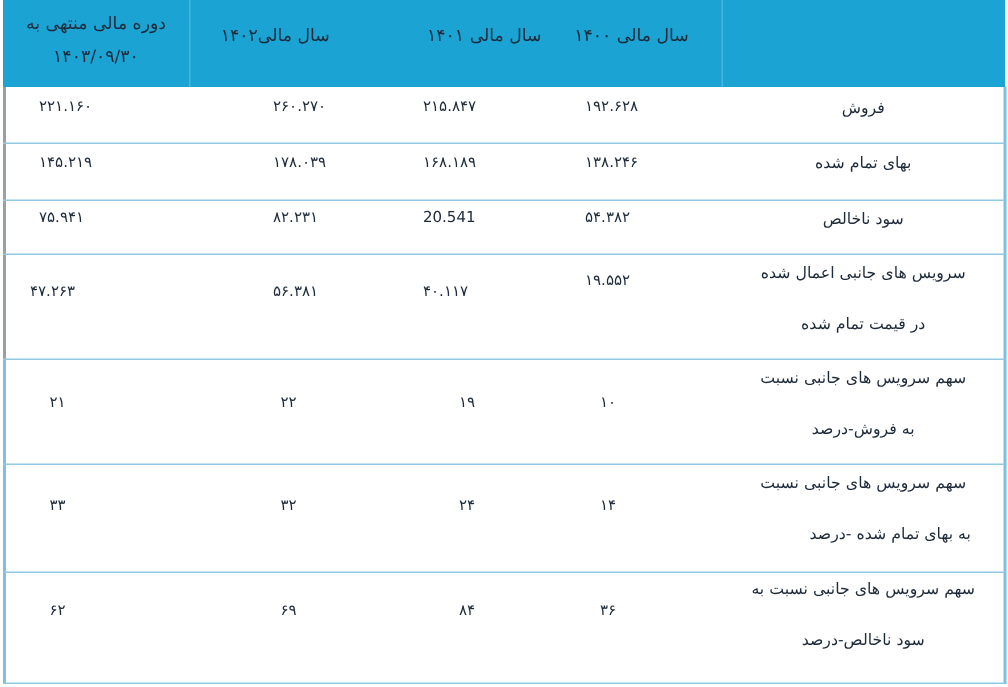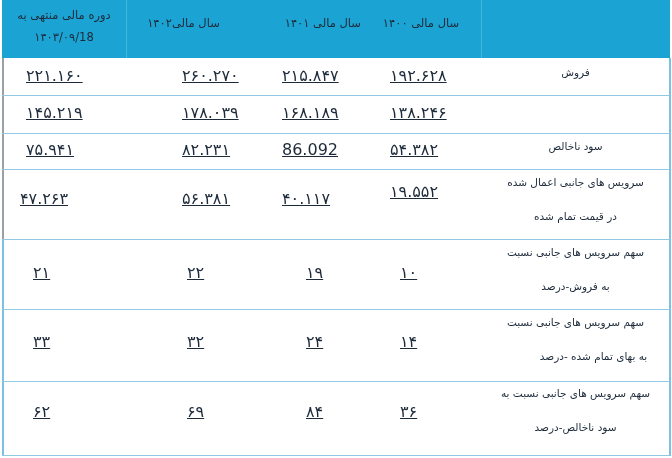--- a/index.html
+++ b/index.html
@@ -23,38 +23,38 @@
   .hcell .line2 { position:absolute; top:30px; left:0; right:0; }
   .hcell .single { position:absolute; top:16px; left:0; right:0; }
   .hcell.c4 .single { text-align:right; padding-right:16px; left:0; right:0; }
 
   .row { position:absolute; left:2px; width:668px; border-bottom:1.5px solid #8fc9e4; }
   .left-border { position:absolute; left:2px; width:1.5px; background:#9aa0a6; }
   .left-border.blue { background:#7cc0e2; }
   .right-border { position:absolute; left:669px; width:1.5px; background:#7cc0e2; }
 
   .num {
-    position:absolute; font-size:16px; color:#1d2a3a; direction:ltr; white-space:nowrap;text-decoration:underline;
+    position:absolute; font-size:10px; color:#1d2a3a; direction:ltr; white-space:nowrap;
   }
   .desc {
     position:absolute; font-size:10.5px; color:#1d2a3a; direction:rtl; text-align:center; white-space:nowrap;
   }
 </style>
 </head>
 <body>
 
 <div class="table-wrap">
 
   <div class="header"></div>
   <div class="hdiv" style="left:126px;"></div>
   <div class="hdiv" style="left:481px;"></div>
 
   <div class="hcell c0">
     <div class="line1">دوره مالی منتهی به</div>
-    <div class="line2">۱۴۰۳/۰۹/18</div>
+    <div class="line2">۱۴۰۳/۰۹/۳۰</div>
   </div>
   <div class="hcell c1">
     <div class="single">سال مالی۱۴۰۲</div>
   </div>
   <div class="hcell c2">
     <div class="single">سال مالی ۱۴۰۱</div>
   </div>
   <div class="hcell c3">
     <div class="single">سال مالی ۱۴۰۰</div>
   </div>
@@ -68,25 +68,26 @@
   <div class="num" style="top:66px;left:182px;">۲۶۰.۲۷۰</div>
   <div class="num" style="top:66px;left:282px;">۲۱۵.۸۴۷</div>
   <div class="num" style="top:66px;left:390px;">۱۹۲.۶۲۸</div>
   <div class="desc" style="top:66px;left:481px;width:189px;">فروش</div>
 
   <div class="row" style="top:96px;height:37px;"></div>
   <div class="num" style="top:103px;left:26px;">۱۴۵.۲۱۹</div>
   <div class="num" style="top:103px;left:182px;">۱۷۸.۰۳۹</div>
   <div class="num" style="top:103px;left:282px;">۱۶۸.۱۸۹</div>
   <div class="num" style="top:103px;left:390px;">۱۳۸.۲۴۶</div>
+  <div class="desc" style="top:103px;left:481px;width:189px;">بهای تمام شده</div>
 
   <div class="row" style="top:134px;height:35px;"></div>
   <div class="num" style="top:140px;left:26px;">۷۵.۹۴۱</div>
   <div class="num" style="top:140px;left:182px;">۸۲.۲۳۱</div>
-  <div class="num" style="top:140px;left:282px;">86.092</div>
+  <div class="num" style="top:140px;left:282px;">20.541</div>
   <div class="num" style="top:140px;left:390px;">۵۴.۳۸۲</div>
   <div class="desc" style="top:140px;left:481px;width:189px;">سود ناخالص</div>
 
   <div class="row" style="top:170px;height:69px;"></div>
   <div class="num" style="top:189px;left:20px;">۴۷.۲۶۳</div>
   <div class="num" style="top:189px;left:182px;">۵۶.۳۸۱</div>
   <div class="num" style="top:189px;left:282px;">۴۰.۱۱۷</div>
   <div class="num" style="top:182px;left:390px;">۱۹.۵۵۲</div>
   <div class="desc" style="top:210px;left:481px;width:189px;">در قیمت تمام شده</div>
   <div class="desc" style="top:176px;left:481px;width:189px;">سرویس های جانبی اعمال شده</div>

